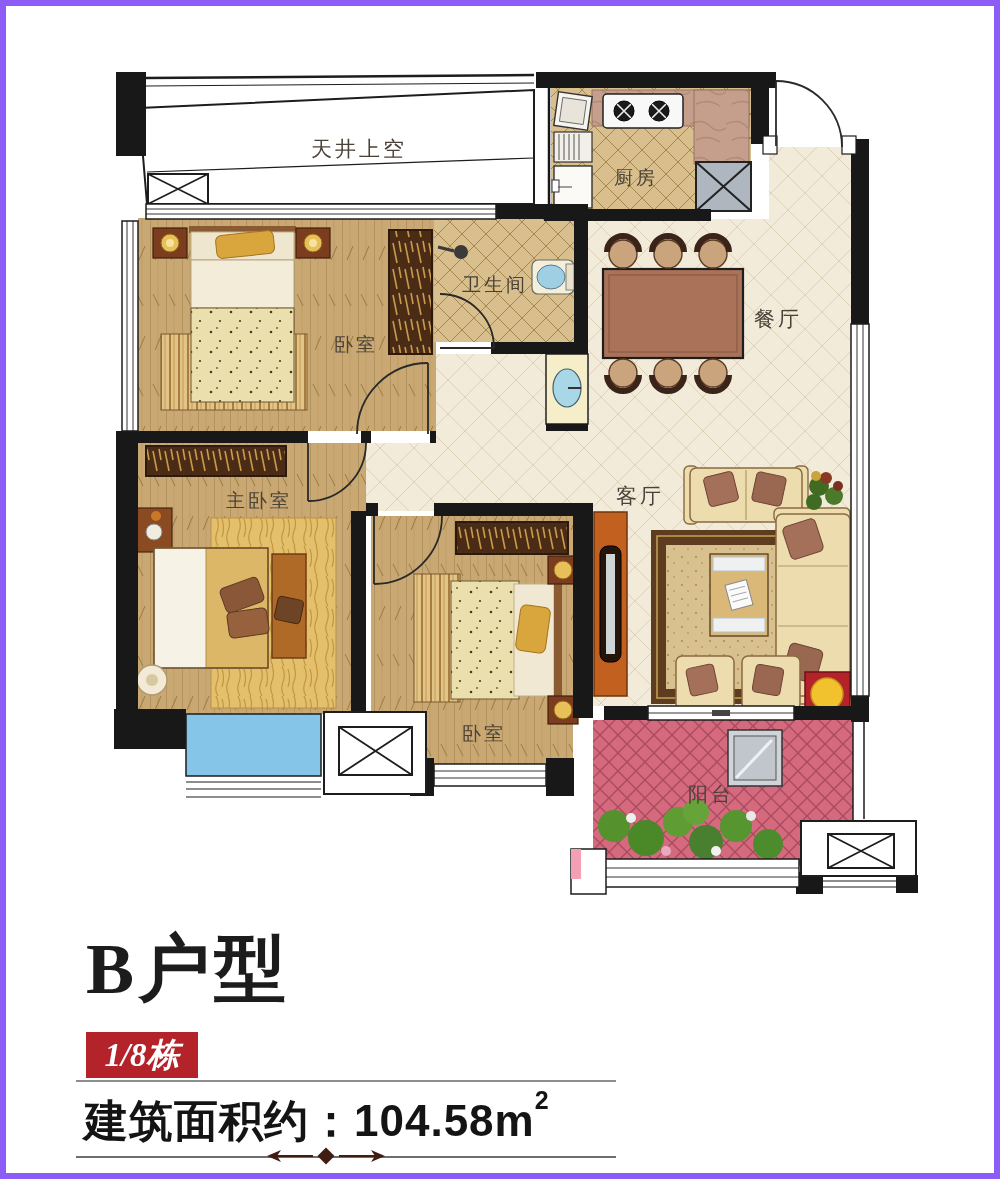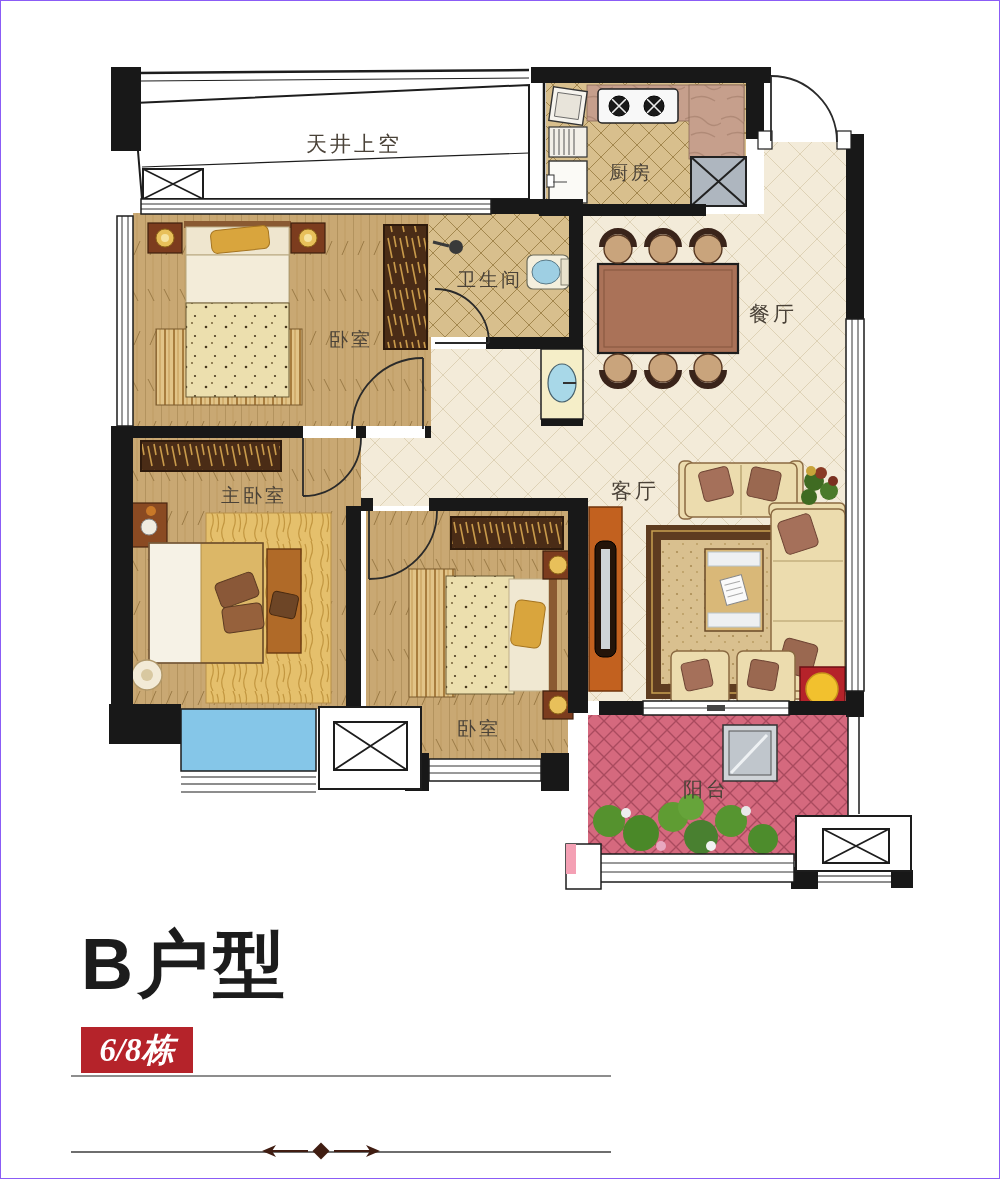--- a/index.html
+++ b/index.html
@@ -1,25 +1,25 @@
 <!DOCTYPE html>
 <html><head>
 <meta charset="utf-8">
 <style>
   html,body{margin:0;padding:0;background:#fff;}
   #stage{
     position:relative;width:1000px;height:1179px;background:#ffffff;
-    border:1px solid #8b5cf6;box-sizing:border-box;overflow:hidden;
+    border:6px solid #8b5cf6;box-sizing:border-box;overflow:hidden;
     font-family:"Liberation Sans","DejaVu Sans",sans-serif;
   }
   #plan-svg{position:absolute;left:0;top:0;}
   .room-label{font-family:"Liberation Sans","DejaVu Sans",sans-serif;fill:#4a4238;letter-spacing:3px;}
   .info-title{
     position:absolute;left:80px;top:924px;
-    font-family:Liberation Sans, sans-serif;
+    font-family:Liberation Serif, serif;
     font-size:72px;font-weight:bold;color:#1c1c1c;letter-spacing:4px;line-height:1.1;
   }
   .info-badge{
     position:absolute;left:80px;top:1026px;width:112px;height:46px;
     background:#b5232a;color:#ffffff;
     font-family:"Liberation Serif","DejaVu Serif",serif;
     font-style:italic;font-weight:bold;font-size:33px;
     display:flex;align-items:center;justify-content:center;
   }
   .info-layout{
@@ -448,24 +448,25 @@
     </g>
     <g>
       <line x1="434" y1="342" x2="488" y2="342"></line>
       <path d="M488 342 A54 54 0 0 0 434 288"></path>
     </g>
   </g>
 </svg>
 
 <div class="info-title">B户型</div>
 
-<div class="info-badge">6/8栋</div>
+<div class="info-badge">1/8栋</div>
 
 <div id="hr1" class="hr-line"></div>
 
+<div class="info-area"><span>建筑面积约：</span><span>104.58</span><span>m</span><sup>2</sup></div>
 
 <div id="hr2" class="hr-line"></div>
 <svg id="hr2-deco" width="130" height="20" viewBox="0 0 130 20">
   <g stroke="#401d12" fill="#401d12" stroke-width="2">
     <line x1="14" y1="10" x2="52" y2="10"></line>
     <polygon points="6,10 20,4 16,10 20,16" stroke="none"></polygon>
     <rect x="59" y="4" width="12" height="12" transform="rotate(45 65 10)" stroke="none"></rect>
     <line x1="78" y1="10" x2="116" y2="10"></line>
     <polygon points="124,10 110,4 114,10 110,16" stroke="none"></polygon>
   </g>

